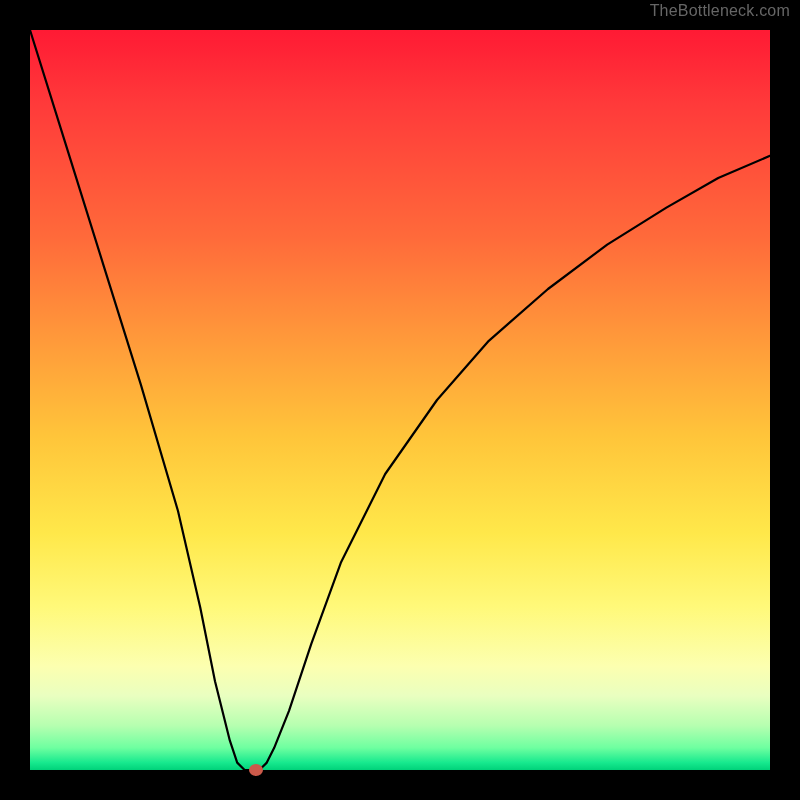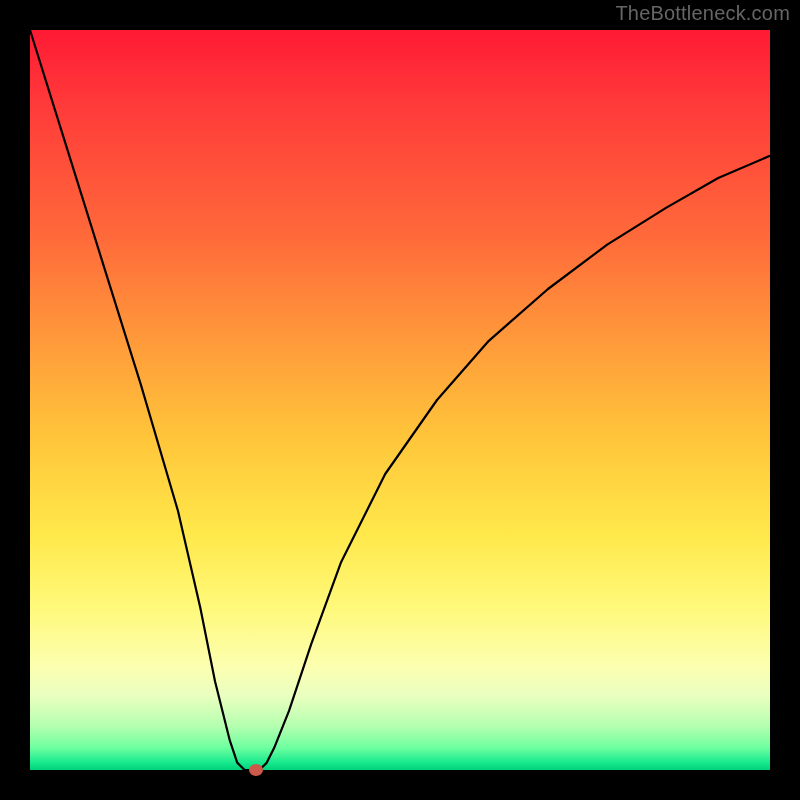--- a/index.html
+++ b/index.html
@@ -15,21 +15,21 @@
     position: relative;
     width: 800px;
     height: 800px;
     background: #000;
   }
   .watermark {
     position: absolute;
     top: 2px;
     right: 10px;
     color: #666;
-    font-size: 20px;
+    font-size: 16px;
     font-weight: 400;
     letter-spacing: 0.2px;
     z-index: 5;
   }
   .plot-area {
     position: absolute;
     left: 30px;
     top: 30px;
     width: 740px;
     height: 740px;

